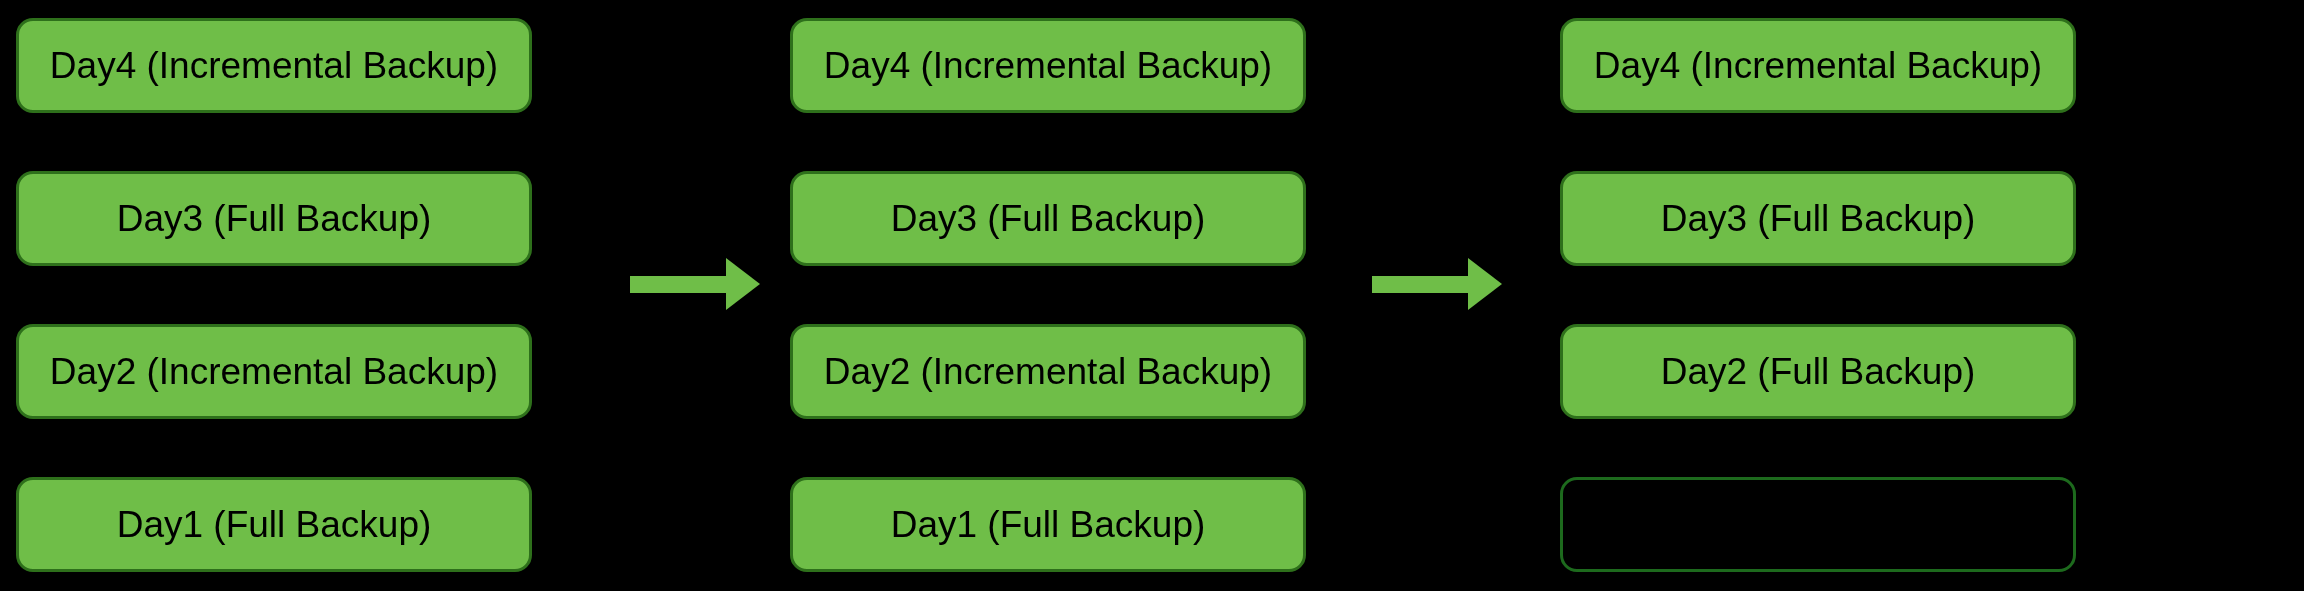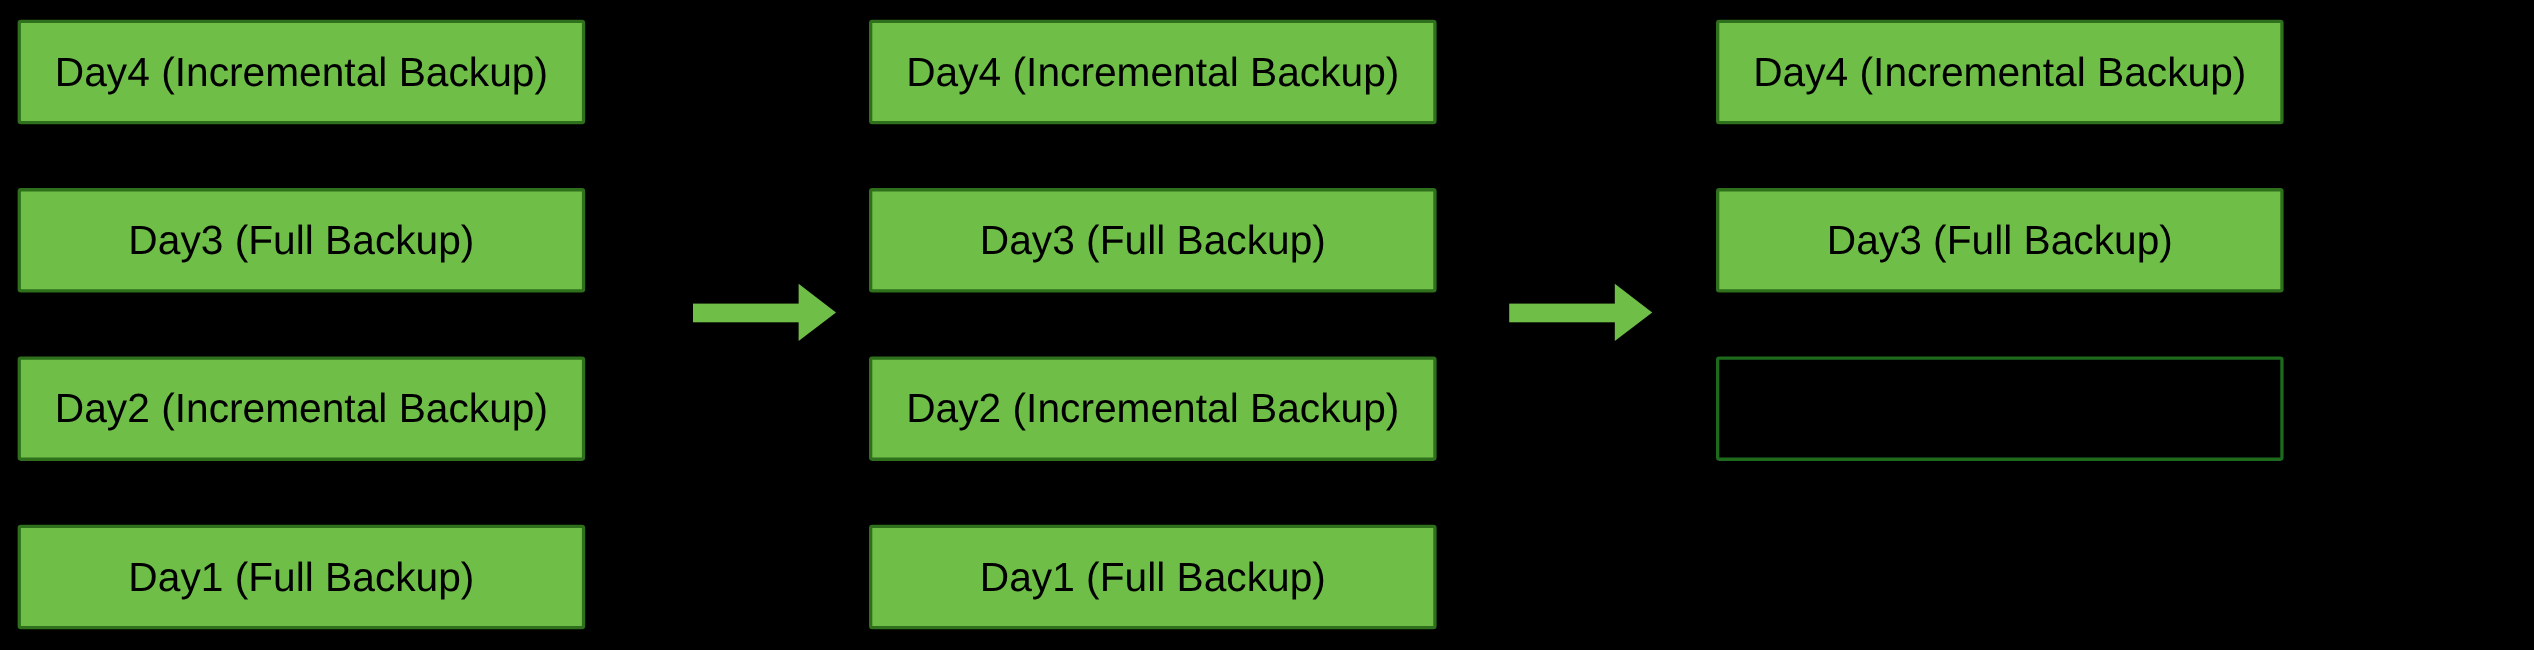--- a/index.html
+++ b/index.html
@@ -29,21 +29,21 @@
     width: 516px;
     display: flex;
     flex-direction: column;
     gap: 58px;
   }
   .col-1 { left: 16px; }
   .col-2 { left: 790px; }
   .col-3 { left: 1560px; }
   .box {
     height: 95px;
-    border-radius: 3px;
+    border-radius: 17px;
     background: var(--box-fill);
     border: 3px solid var(--box-border);
     display: flex;
     align-items: center;
     justify-content: center;
     color: var(--text-color);
     font-size: 37px;
     line-height: 1;
     white-space: nowrap;
   }
@@ -123,16 +123,19 @@
     <div class="head"></div>
   </div>
 
   <div class="col col-3">
     <div class="box">
       <span>Day4 (Incremental Backup)</span>
     </div>
     <div class="box">
       <span>Day3 (Full Backup)</span>
     </div>
+    <div class="box">
+      <span>Day2 (Full Backup)</span>
+    </div>
     <div class="box empty"></div>
   </div>
 
 </div>
 
 </body></html>

